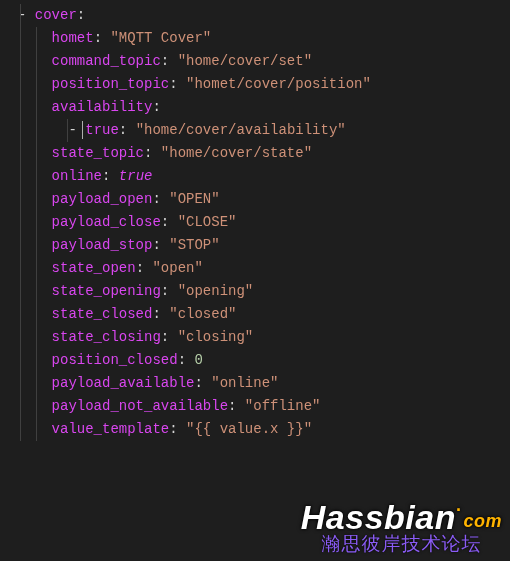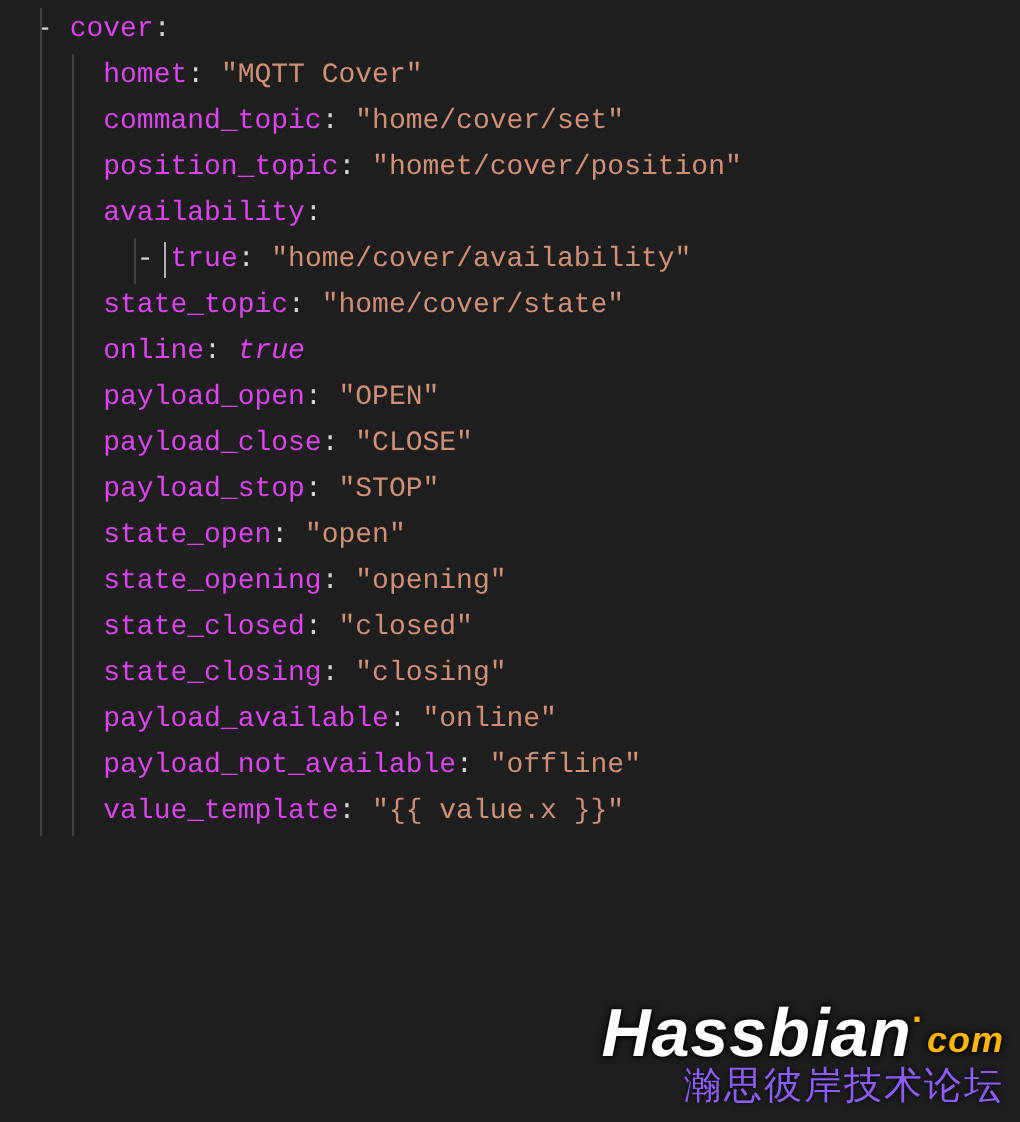--- a/index.html
+++ b/index.html
@@ -38,21 +38,21 @@
   .key   { color: #d946ef; }
   .str   { color: #ce9178; }
   .num   { color: #b5cea8; }
   .bool  { color: #d946ef; font-style: italic; }
   
   .watermark {
     position: absolute;
     right: 8px;
     bottom: 6px;
     font-family: Arial, sans-serif;
-    text-align: right;
+    text-align: center;
     pointer-events: none;
   }
   .watermark .brand {
     font-size: 34px;
     font-weight: bold;
     font-style: italic;
     color: #fff;
     text-shadow: 0 0 4px #000, 0 0 2px #000;
     letter-spacing: 0.5px;
     line-height: 1;
@@ -106,20 +106,21 @@
       <div class="line"><div class="guide g1"></div><div class="guide g2"></div><div class="guide g3"></div><div class="cursor-caret"></div><span>      </span><span class="punct">- </span><span class="key">true</span><span class="punct">: </span><span class="str">"home/cover/availability"</span></div>
       <div class="line"><div class="guide g1"></div><div class="guide g2"></div><span>    </span><span class="key">state_topic</span><span class="punct">: </span><span class="str">"home/cover/state"</span></div>
       <div class="line"><div class="guide g1"></div><div class="guide g2"></div><span>    </span><span class="key">online</span><span class="punct">: </span><span class="bool">true</span></div>
       <div class="line"><div class="guide g1"></div><div class="guide g2"></div><span>    </span><span class="key">payload_open</span><span class="punct">: </span><span class="str">"OPEN"</span></div>
       <div class="line"><div class="guide g1"></div><div class="guide g2"></div><span>    </span><span class="key">payload_close</span><span class="punct">: </span><span class="str">"CLOSE"</span></div>
       <div class="line"><div class="guide g1"></div><div class="guide g2"></div><span>    </span><span class="key">payload_stop</span><span class="punct">: </span><span class="str">"STOP"</span></div>
       <div class="line"><div class="guide g1"></div><div class="guide g2"></div><span>    </span><span class="key">state_open</span><span class="punct">: </span><span class="str">"open"</span></div>
       <div class="line"><div class="guide g1"></div><div class="guide g2"></div><span>    </span><span class="key">state_opening</span><span class="punct">: </span><span class="str">"opening"</span></div>
       <div class="line"><div class="guide g1"></div><div class="guide g2"></div><span>    </span><span class="key">state_closed</span><span class="punct">: </span><span class="str">"closed"</span></div>
       <div class="line"><div class="guide g1"></div><div class="guide g2"></div><span>    </span><span class="key">state_closing</span><span class="punct">: </span><span class="str">"closing"</span></div>
+      <div class="line"><div class="guide g1"></div><div class="guide g2"></div><span>    </span><span class="key">position_closed</span><span class="punct">: </span><span class="num">0</span></div>
       <div class="line"><div class="guide g1"></div><div class="guide g2"></div><span>    </span><span class="key">payload_available</span><span class="punct">: </span><span class="str">"online"</span></div>
       <div class="line"><div class="guide g1"></div><div class="guide g2"></div><span>    </span><span class="key">payload_not_available</span><span class="punct">: </span><span class="str">"offline"</span></div>
       <div class="line"><div class="guide g1"></div><div class="guide g2"></div><span>    </span><span class="key">value_template</span><span class="punct">: </span><span class="str">"{{ value.x }}"</span></div>
     </div>
 
 </div>
 
 <div class="watermark">
   <div class="brand"><span>Hassbian</span><span class="dot">.</span><span class="com">com</span></div>
   <div class="cn">瀚思彼岸技术论坛</div>

